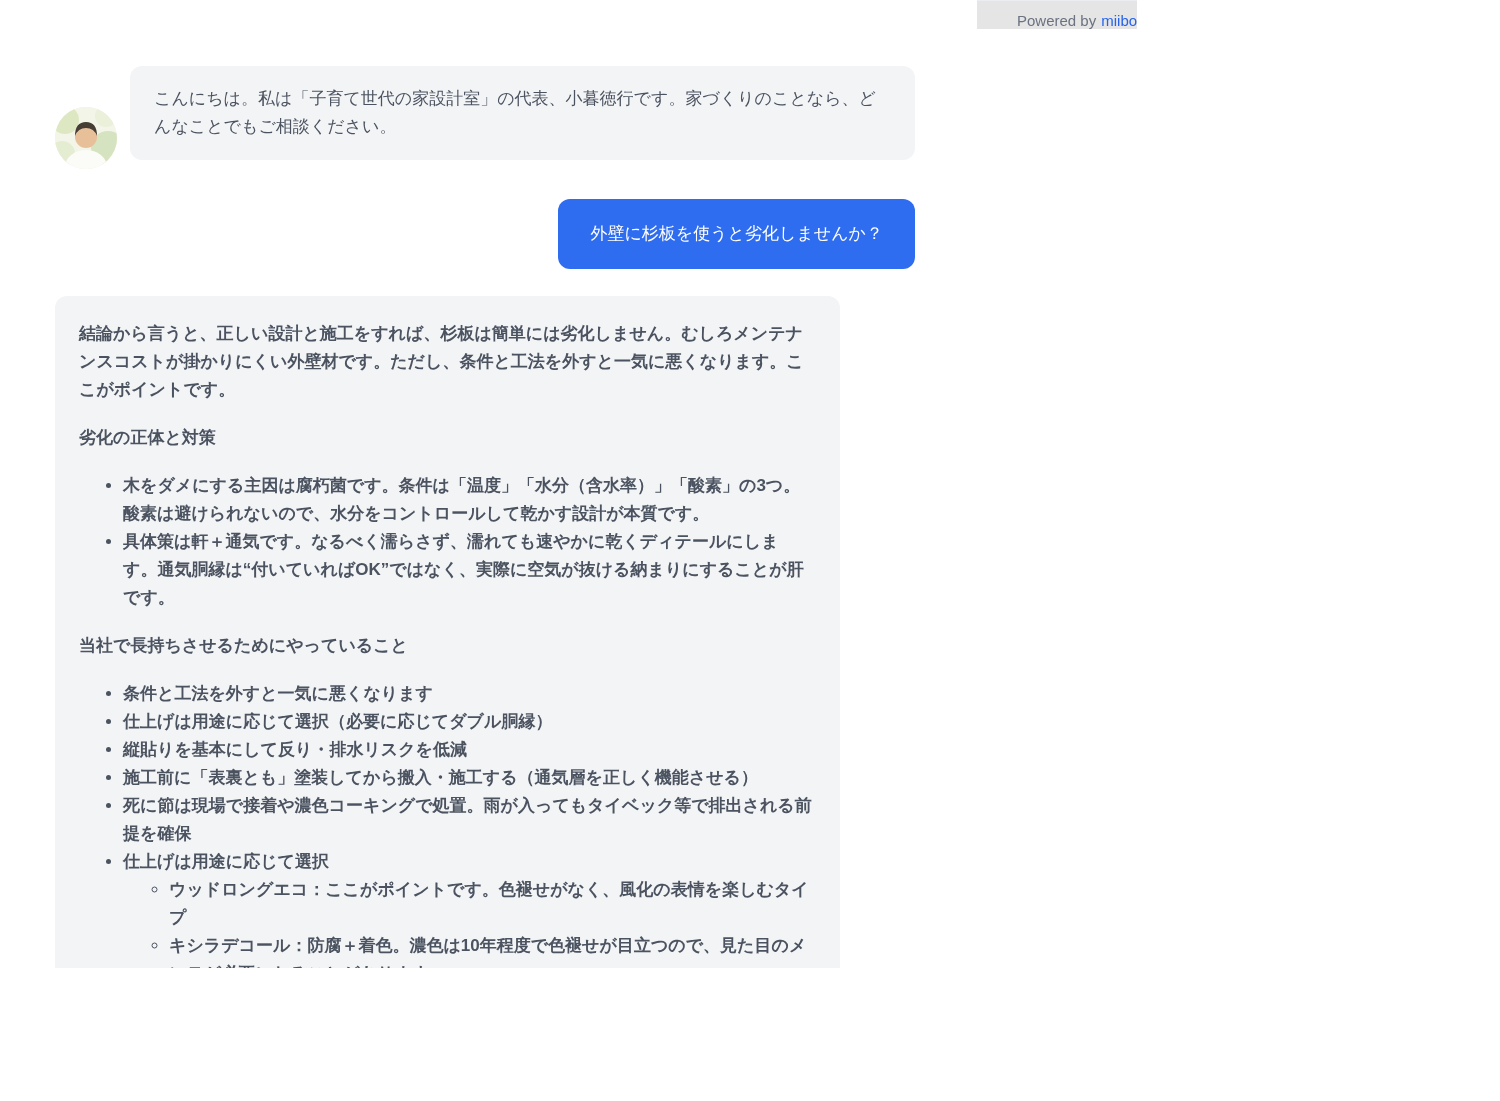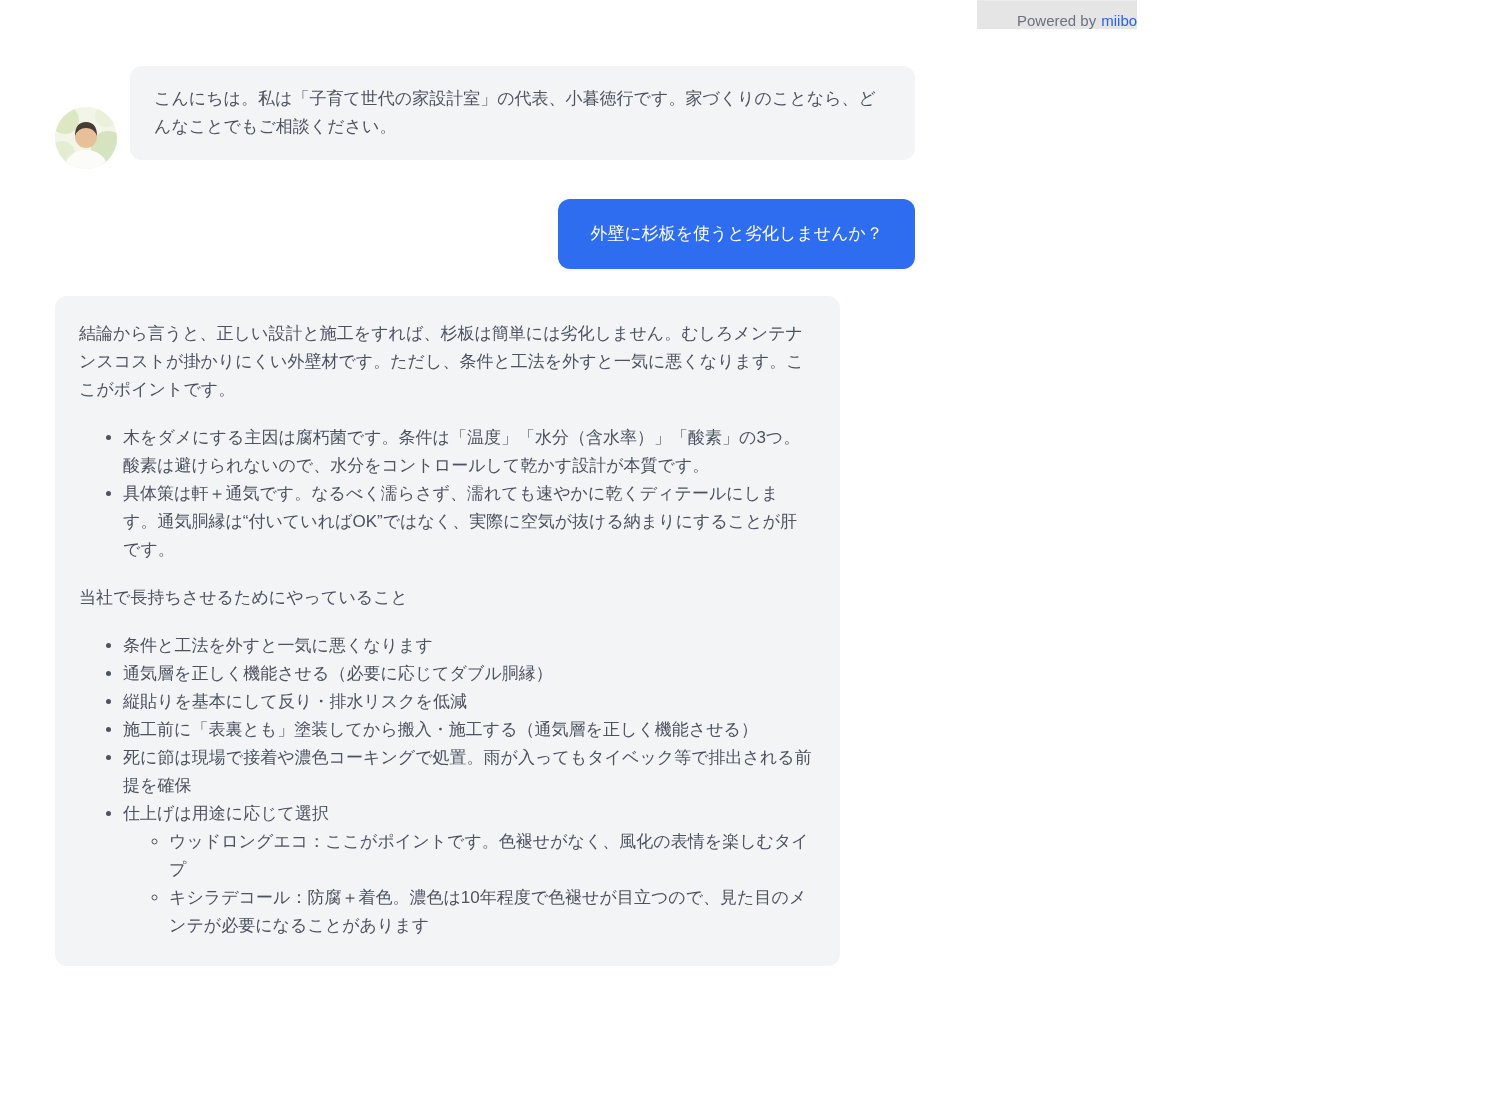--- a/index.html
+++ b/index.html
@@ -43,21 +43,21 @@
     font-size: 17px;
     line-height: 28px;
     box-sizing: border-box;
   }
   .bot-bubble {
     background: #f3f4f6;
     color: #4b5360;
     max-width: 785px;
     padding: 19px 24px;
   }
-  .answer-bubble { padding: 24px 24px 26px 24px; }
+  .answer-bubble { padding: 24px 24px 26px 24px; font-weight: bold; }
   .user-bubble {
     background: #2e6cf0;
     color: #ffffff;
     padding: 21px 32px;
     max-width: 785px;
   }
   .answer-bubble p { margin: 0 0 20px 0; }
   .answer-bubble ul { margin: 0 4px 20px 0; padding-left: 44px; }
   .answer-bubble ul ul { margin: 0; padding-left: 46px; list-style-type: circle; }
   .answer-bubble li { padding: 0; }
@@ -151,28 +151,29 @@
 
     <div class="msg-row user">
       <div class="bubble user-bubble">
         <span>外壁に杉板を使うと劣化しませんか？</span>
       </div>
     </div>
 
     <div class="msg-row bot">
       <div class="bubble bot-bubble answer-bubble">
         <p>結論から言うと、正しい設計と施工をすれば、杉板は簡単には劣化しません。むしろメンテナンスコストが掛かりにくい外壁材です。ただし、条件と工法を外すと一気に悪くなります。ここがポイントです。</p>
+        <p>劣化の正体と対策</p>
         <ul>
           <li>木をダメにする主因は腐朽菌です。条件は「温度」「水分（含水率）」「酸素」の3つ。酸素は避けられないので、水分をコントロールして乾かす設計が本質です。</li>
           <li>具体策は軒＋通気です。なるべく濡らさず、濡れても速やかに乾くディテールにします。通気胴縁は“付いていればOK”ではなく、実際に空気が抜ける納まりにすることが肝です。</li>
         </ul>
         <p>当社で長持ちさせるためにやっていること</p>
         <ul>
           <li>条件と工法を外すと一気に悪くなります</li>
-          <li>通気層を正しく機能させる（必要に応じてダブル胴縁）</li>
+          <li>仕上げは用途に応じて選択（必要に応じてダブル胴縁）</li>
           <li>縦貼りを基本にして反り・排水リスクを低減</li>
           <li>施工前に「表裏とも」塗装してから搬入・施工する（通気層を正しく機能させる）</li>
           <li>死に節は現場で接着や濃色コーキングで処置。雨が入ってもタイベック等で排出される前提を確保</li>
           <li>
             <span>仕上げは用途に応じて選択</span>
             <ul>
               <li>ウッドロングエコ：ここがポイントです。色褪せがなく、風化の表情を楽しむタイプ</li>
               <li>キシラデコール：防腐＋着色。濃色は10年程度で色褪せが目立つので、見た目のメンテが必要になることがあります</li>
             </ul>
           </li>

